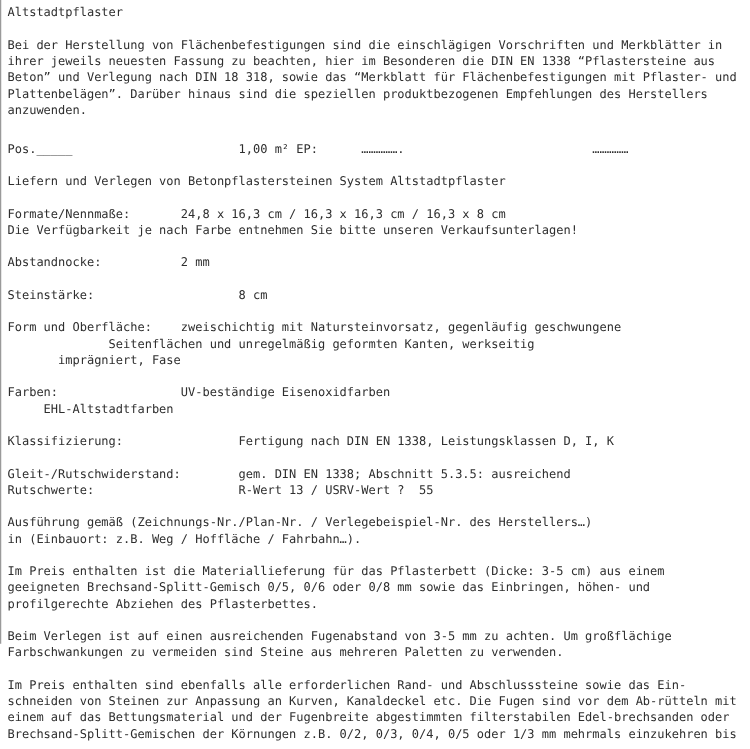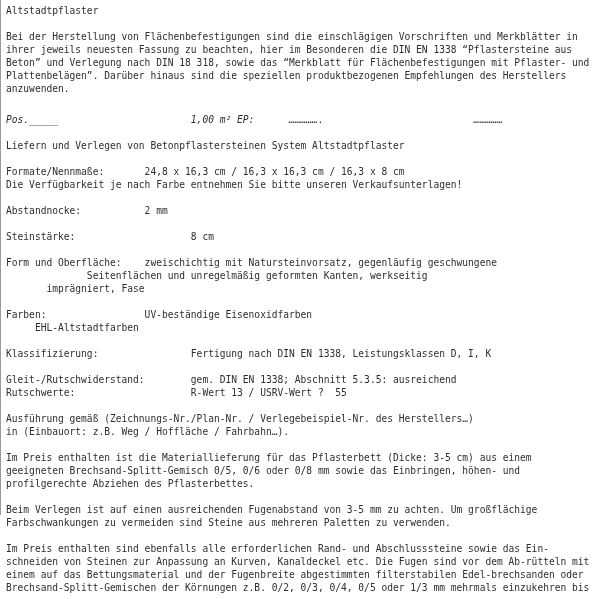--- a/index.html
+++ b/index.html
@@ -20,18 +20,18 @@
     font-size: 9.6px;
     line-height: 13px;
     color: var(--text, #2e2e2e);
     white-space: pre;
   }
   .line {
     height: 13px;
     white-space: pre;
   }
   
-  .line:nth-child(9) { margin-top: 5px; font-style: italic; }
+  .line:nth-child(9) { margin-top: 5px; }
 </style>
 </head>
 <body>
 
 <div class="doc" id="lines-container"><div class="line">Altstadtpflaster</div><div class="line"> </div><div class="line">Bei der Herstellung von Flächenbefestigungen sind die einschlägigen Vorschriften und Merkblätter in</div><div class="line">ihrer jeweils neuesten Fassung zu beachten, hier im Besonderen die DIN EN 1338 “Pflastersteine aus</div><div class="line">Beton” und Verlegung nach DIN 18 318, sowie das “Merkblatt für Flächenbefestigungen mit Pflaster- und</div><div class="line">Plattenbelägen”. Darüber hinaus sind die speziellen produktbezogenen Empfehlungen des Herstellers</div><div class="line">anzuwenden.</div><div class="line"> </div><div class="line">Pos._____                       1,00 m² EP:      …………….                          ……………</div><div class="line"> </div><div class="line">Liefern und Verlegen von Betonpflastersteinen System Altstadtpflaster</div><div class="line"> </div><div class="line">Formate/Nennmaße:       24,8 x 16,3 cm / 16,3 x 16,3 cm / 16,3 x 8 cm</div><div class="line">Die Verfügbarkeit je nach Farbe entnehmen Sie bitte unseren Verkaufsunterlagen!</div><div class="line"> </div><div class="line">Abstandnocke:           2 mm</div><div class="line"> </div><div class="line">Steinstärke:                    8 cm</div><div class="line"> </div><div class="line">Form und Oberfläche:    zweischichtig mit Natursteinvorsatz, gegenläufig geschwungene</div><div class="line">              Seitenflächen und unregelmäßig geformten Kanten, werkseitig</div><div class="line">       imprägniert, Fase</div><div class="line"> </div><div class="line">Farben:                 UV-beständige Eisenoxidfarben</div><div class="line">     EHL-Altstadtfarben</div><div class="line"> </div><div class="line">Klassifizierung:                Fertigung nach DIN EN 1338, Leistungsklassen D, I, K</div><div class="line"> </div><div class="line">Gleit-/Rutschwiderstand:        gem. DIN EN 1338; Abschnitt 5.3.5: ausreichend</div><div class="line">Rutschwerte:                    R-Wert 13 / USRV-Wert ?  55</div><div class="line"> </div><div class="line">Ausführung gemäß (Zeichnungs-Nr./Plan-Nr. / Verlegebeispiel-Nr. des Herstellers…)</div><div class="line">in (Einbauort: z.B. Weg / Hoffläche / Fahrbahn…).</div><div class="line"> </div><div class="line">Im Preis enthalten ist die Materiallieferung für das Pflasterbett (Dicke: 3-5 cm) aus einem</div><div class="line">geeigneten Brechsand-Splitt-Gemisch 0/5, 0/6 oder 0/8 mm sowie das Einbringen, höhen- und</div><div class="line">profilgerechte Abziehen des Pflasterbettes.</div><div class="line"> </div><div class="line">Beim Verlegen ist auf einen ausreichenden Fugenabstand von 3-5 mm zu achten. Um großflächige</div><div class="line">Farbschwankungen zu vermeiden sind Steine aus mehreren Paletten zu verwenden.</div><div class="line"> </div><div class="line">Im Preis enthalten sind ebenfalls alle erforderlichen Rand- und Abschlusssteine sowie das Ein-</div><div class="line">schneiden von Steinen zur Anpassung an Kurven, Kanaldeckel etc. Die Fugen sind vor dem Ab-rütteln mit</div><div class="line">einem auf das Bettungsmaterial und der Fugenbreite abgestimmten filterstabilen Edel-brechsanden oder</div><div class="line">Brechsand-Splitt-Gemischen der Körnungen z.B. 0/2, 0/3, 0/4, 0/5 oder 1/3 mm mehrmals einzukehren bis</div></div>
 
 </body></html>

